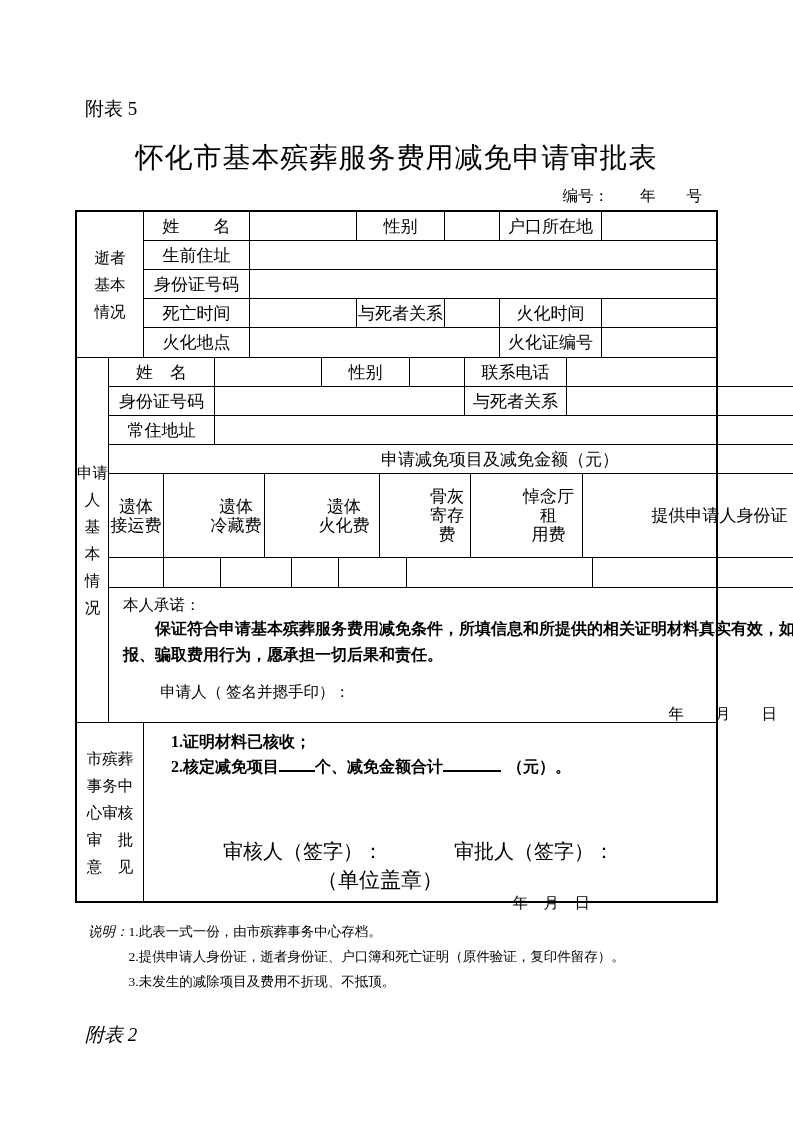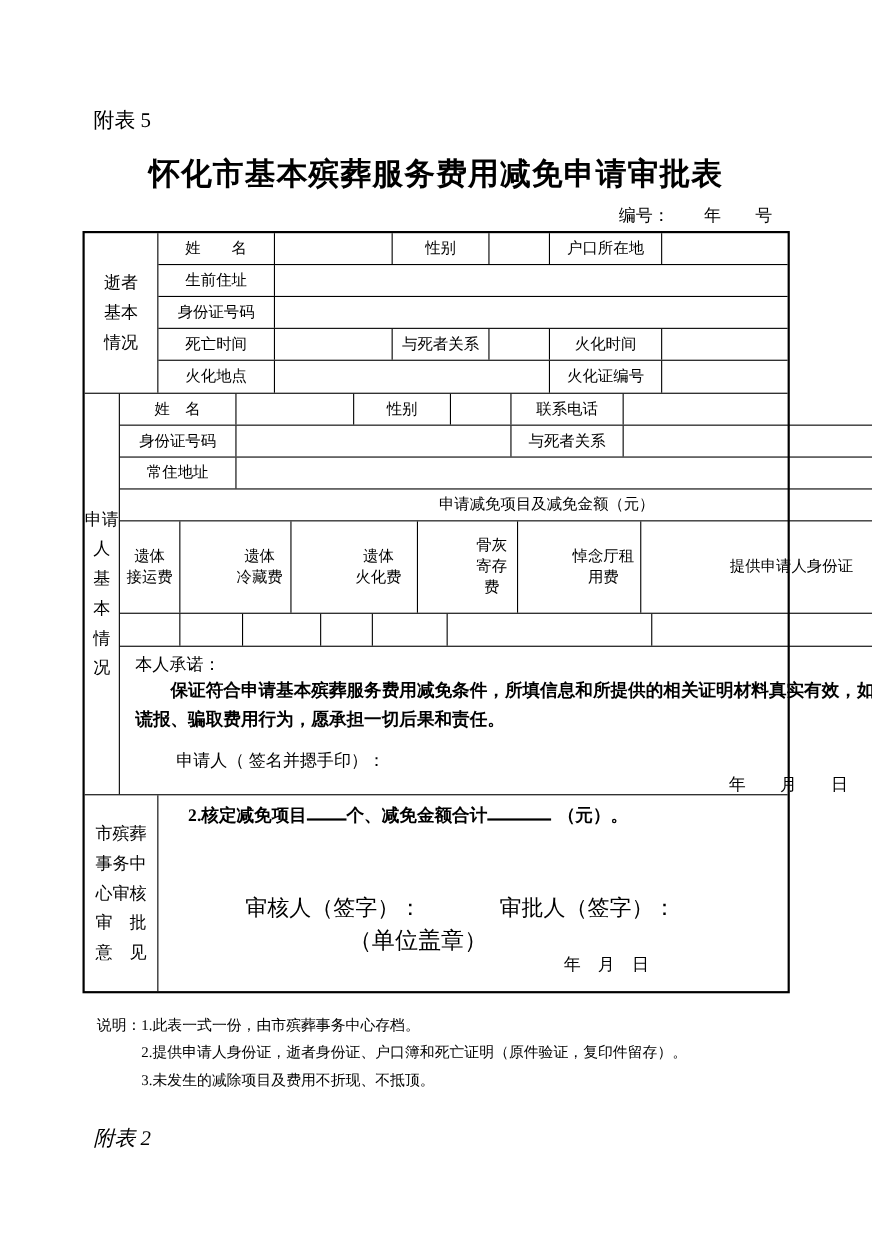--- a/index.html
+++ b/index.html
@@ -6,21 +6,21 @@
   html,body { background:#fff; }
   body {
     width: 793px; height: 1122px;
     font-family: "Liberation Serif", "DejaVu Serif", serif;
     color:#000; position: relative; overflow: hidden;
   }
   .attach-label { font-size:19px; margin-left:85px; }
   #attach-top { padding-top:96px; }
   .doc-title {
     margin-top:17px; text-align:center;
-    font-size:28px; font-weight:bold; letter-spacing:1px;
+    font-size:28px; font-weight:normal; letter-spacing:1px;
   }
   .serial-line {
     width:718px; text-align:right; padding-right:16px;
     margin-top:9px; font-size:15.5px; white-space:pre-line;
   }
   
   .form-table {
     width:643px; margin-left:75px; margin-top:3px;
     border:2px solid #000;
   }
@@ -31,21 +31,21 @@
     display:flex; align-items:center; justify-content:center;
     text-align:center; white-space:pre-line;
     font-size:15.5px; line-height:27px;
   }
   .sec-content { flex:1; display:flex; flex-direction:column; }
   .row { display:flex; border-bottom:1px solid #000; height:29px; }
   .sec-content .row:last-child { border-bottom:none; }
   .cell {
     border-right:1px solid #000; height:100%;
     display:flex; align-items:center; justify-content:center;
-    font-size:14px; white-space:pre-line; text-align:center; line-height:19px;
+    font-size:17px; white-space:pre-line; text-align:center; line-height:19px;
   }
   .cell:last-child { border-right:none; }
   .w-flabel{width:106px} .w-v1{width:107px} .w-g{width:88px}
   .w-gv{width:55px} .w-rl{width:102px} .w-rv{flex:1} .w-span250{width:250px}
   .row-feehdr { height:84px;gap:44px; }
   .row-feeval { height:30px; }
   .fw1{width:55px}.fw2{width:57px}.fw3{width:71px}.fw4{width:47px}
   .fw5{width:68px}.fw6{width:186px}.fw7{flex:1}
   .row-commit { height:134px; display:block; padding:5px 12px 0 14px; }
   .commit-title { font-size:15.5px; line-height:23px; }
@@ -57,21 +57,21 @@
   .review-content { height:178px; padding:6px 0 0 0; }
   .review-item { font-weight:bold; font-size:16px; line-height:25px; padding-left:27px; }
   .blank-line { display:inline-block; border-bottom:2px solid #000; height:15px; vertical-align:baseline; }
   .blank-short { width:36px; } .blank-long { width:58px; margin-right:6px; }
   .review-signers { display:flex; margin-top:60px; font-size:20px; line-height:24px;text-align:center; }
   .reviewer { padding-left:8px; width:310px; }
   .seal-line { margin-top:6px; text-align:center; padding-right:100px; font-size:21px; line-height:22px; }
   .review-date { text-align:right; padding-right:126px; font-size:15.5px; line-height:24px; white-space:pre-line; }
   
   .notes { display:flex; margin:16px 0 0 88px; font-size:13.5px; line-height:25px; }
-  .notes-prefix { white-space:nowrap; }
+  .notes-prefix { white-space:nowrap;font-style:italic; }
   #attach-bottom { margin-top:28px;font-style:italic; }
 </style>
 </head>
 <body>
 
 <div class="attach-label" id="attach-top">附表 5</div>
 
 <div class="doc-title">怀化市基本殡葬服务费用减免申请审批表</div>
 
 <div class="serial-line">编号：　　年　　号</div>
@@ -176,20 +176,21 @@
   </div>
 
   <div class="section">
     <div class="sec-label">市殡葬
 事务中
 心审核
 审　批
 意　见</div>
     <div class="sec-content">
       <div class="review-content">
+        <div class="review-item">1.证明材料已核收；</div>
         <div class="review-item">
           <span>2.核定减免项目</span><span class="blank-line blank-short"></span><span>个、减免金额合计</span><span class="blank-line blank-long"></span><span>（元）。</span>
         </div>
         <div class="review-signers">
           <div class="reviewer">审核人（签字）：</div>
           <div class="approver">审批人（签字）：</div>
         </div>
         <div class="seal-line">（单位盖章）</div>
         <div class="review-date">年　月　日</div>
       </div>

